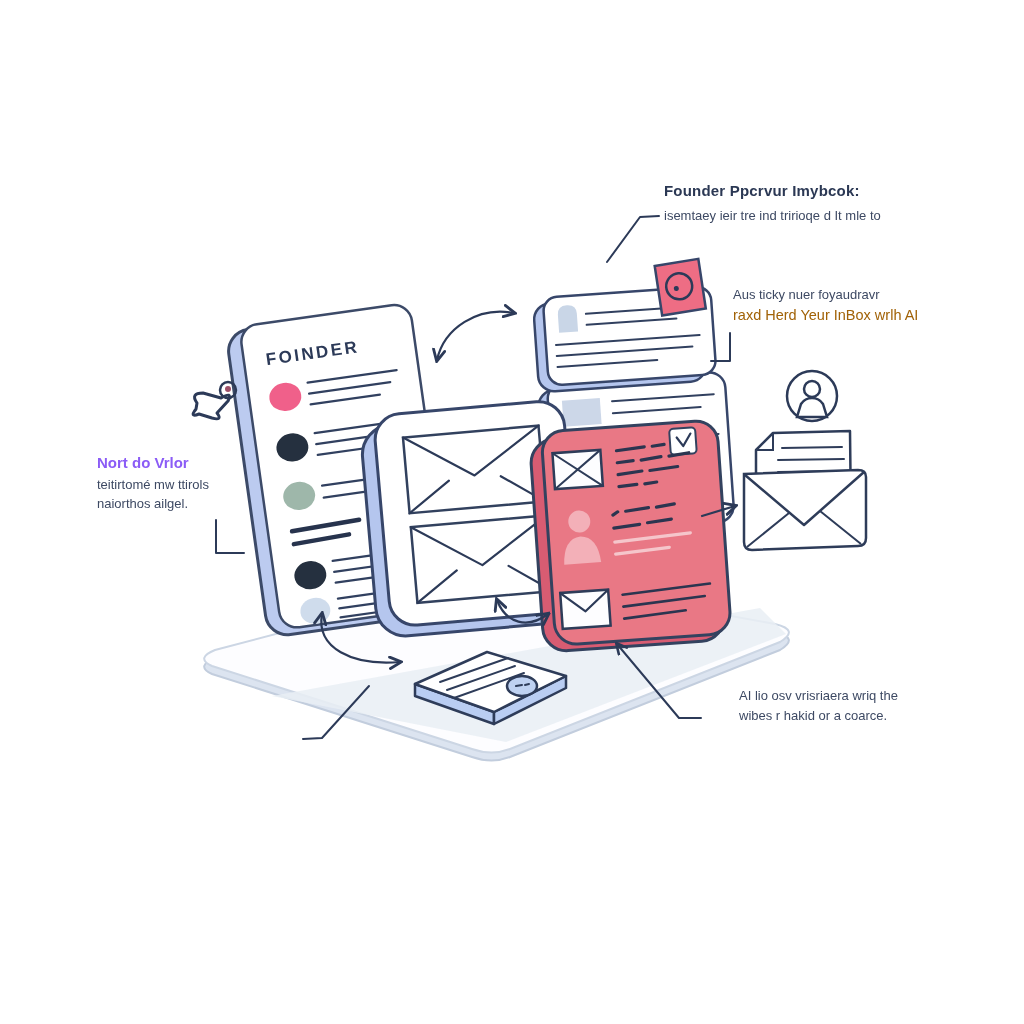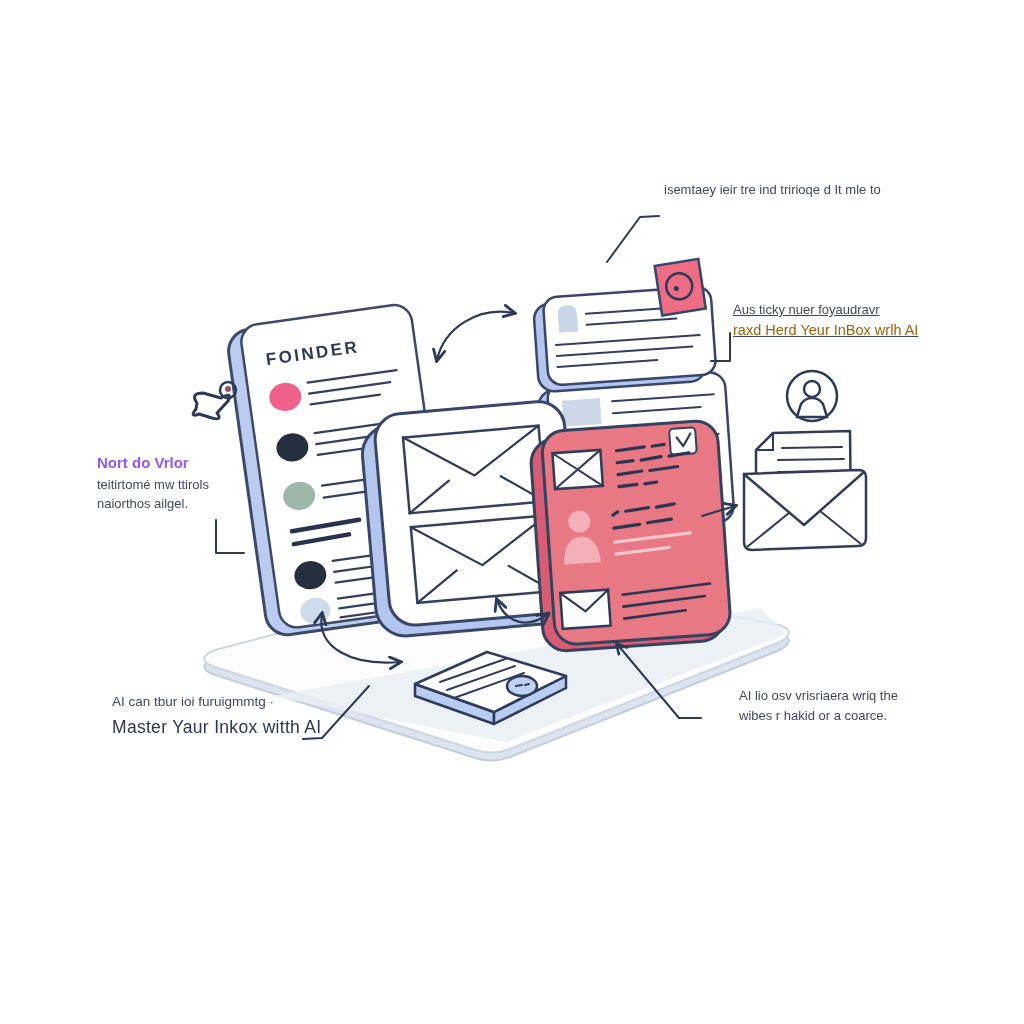--- a/index.html
+++ b/index.html
@@ -219,37 +219,34 @@
   <g>
     <path class="ln thin" d="M 659 216 L 640 217 L 607 262"></path>
     <path class="ln thin" d="M 730 333 L 730 361 L 711 361"></path>
     <path class="ln thin" d="M 216 520 L 216 553 L 244 553"></path>
     <path class="ln thin" d="M 303 739 L 322 738 L 369 686"></path>
     <path class="ln thin" d="M 701 718 L 679 718 L 617 644" marker-end="url(#ah)"></path>
   </g>
 </svg>
 
   <div class="anno" style="left:664px;top:180px;width:280px;">
+    <span class="t">Founder Ppcrvur Imybcok:</span>
     <span class="l">isemtaey ieir tre ind tririoqe d It mle to</span>
   </div>
 
-  <div class="anno anno-right" style="left:733px;top:300px;width:235px;text-decoration:underline;">
+  <div class="anno anno-right" style="left:733px;top:285px;width:235px;">
     <span class="l l1">Aus ticky nuer foyaudravr</span>
     <span class="l l2">raxd Herd Yeur InBox wrlh AI</span>
   </div>
 
   <div class="anno anno-left" style="left:97px;top:452px;width:185px;">
     <span class="l l1">Nort do Vrlor</span>
     <span class="l">teitirtomé mw ttirols</span>
     <span class="l">naiorthos ailgel.</span>
   </div>
 
-  <div class="anno anno-bl" style="left:112px;top:692px;width:290px;">
-    <span class="l l1">AI can tbur ioi furuigmmtg ·</span>
-    <span class="l l2">Master Yaur Inkox witth AI</span>
-  </div>
 
   <div class="anno" style="left:739px;top:686px;width:255px;">
     <span class="l">AI lio osv vrisriaera wriq the</span>
     <span class="l">wibes r hakid or a coarce.</span>
   </div>
 
 </div>
 
 </body></html>

